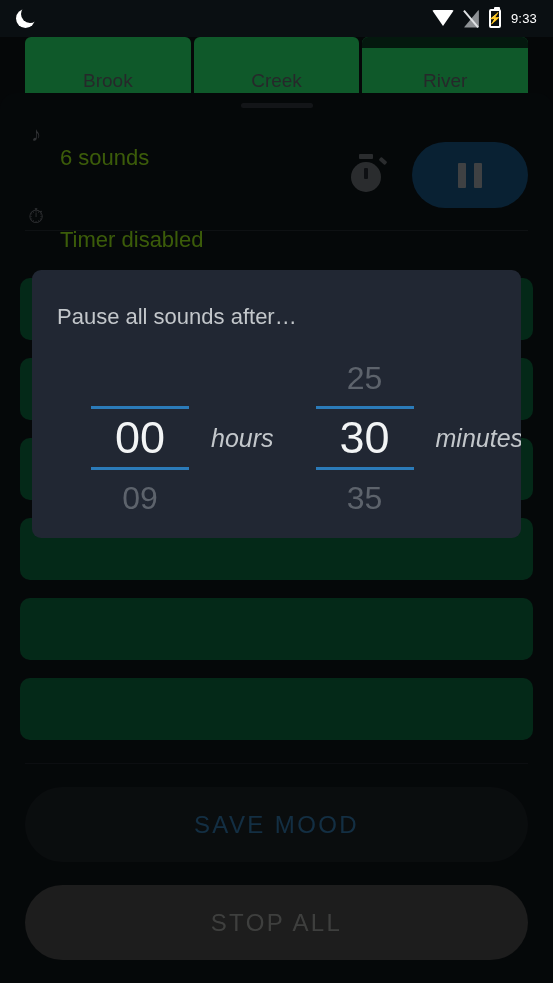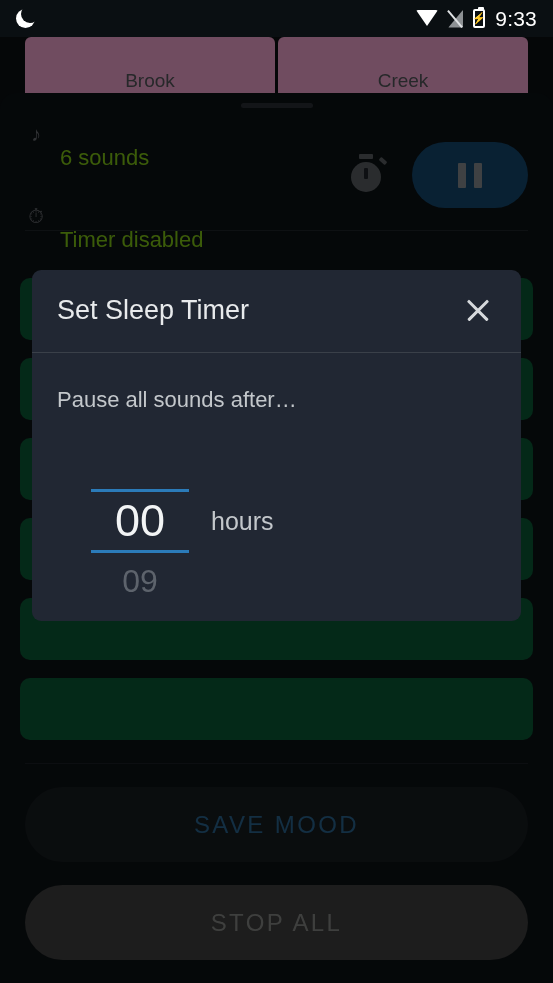--- a/index.html
+++ b/index.html
@@ -70,33 +70,33 @@
     display: flex; align-items: center; justify-content: center;
   }
   .battery::before {
     content: ""; position: absolute; top: -4px; left: 3px;
     width: 6px; height: 3px; background: #ffffff; border-radius: 1px;
   }
   .bolt {
     font-size: 11px; color: #0a0f12; line-height: 1; font-weight: bold;
   }
   .clock {
-    color: #ffffff; font-size: 21px; letter-spacing: 0.2px;
+    color: #ffffff; font-size: 13px; letter-spacing: 0.2px;
   }
 
   
   .tabstrip {
     position: absolute; top: 37px; left: 0;
     width: 553px; height: 63px;
     display: flex; gap: 3px; padding: 0 25px;
     z-index: 1;
   }
   .tabcard {
     flex: 1; position: relative;
-    background: #f9a8d4;
+    background: #22c55e;
     border-radius: 6px 6px 0 0;
     display: flex; align-items: flex-end; justify-content: center;
     padding-bottom: 8px;
     overflow: hidden;
   }
   .tabcard.active::before {
     content: ""; position: absolute; top: 0; left: 0; right: 0;
     height: 11px; background: #0a3521;
   }
   .tablabel {
@@ -239,20 +239,21 @@
     width: 98px; height: 3px; background: #2b7bb9;
     margin: 6px 0;
   }
   .pk-value {
     height: 46px; line-height: 46px;
     color: #f2f4f5; font-size: 45px;
   }
   .pk-unit {
     color: #c3c7cb; font-size: 25px;
     margin-left: 22px;
+    font-style: italic;
   }
 
   
   .ok-wrap { padding: 6px 25px 30px 25px; }
   .ok-btn {
     width: 100%; height: 73px; border-radius: 37px;
     background: #2196f3; border: none;
     color: #ffffff; font-size: 25px; font-weight: bold;
     letter-spacing: 0.6px;
   }
@@ -295,20 +296,23 @@
     </div>
   </div>
 
   <div class="tabstrip">
     <div class="tabcard">
       <span class="tablabel">Brook</span>
     </div>
     <div class="tabcard">
       <span class="tablabel">Creek</span>
     </div>
+    <div class="tabcard active">
+      <span class="tablabel">River</span>
+    </div>
   </div>
 
   <div class="sheet">
     <div class="grabber"></div>
 
     <div class="sheet-header">
       <div class="hdr-info">
         <div class="hdr-row">
           <span class="hdr-icon">♪</span>
           <span class="hdr-text">6 sounds</span>
@@ -340,36 +344,42 @@
   <div class="soundrow" style="top:598px;"></div>
   <div class="soundrow" style="top:678px;"></div>
 
   <div class="scrim"></div>
 
   <div class="bottom-divider"></div>
   <button class="bottom-btn save-mood">SAVE MOOD</button>
   <button class="bottom-btn stop-all">STOP ALL</button>
 
   <div class="dialog">
-    <div class="dlg-title-bar">
-      <span class="dlg-title">Set Sleep Timer</span>
-      <button class="close-btn"></button>
-    </div>
 
     <div class="dlg-subtitle">Pause all sounds after…</div>
 
     <div class="pickers">
       <div class="picker-group hours">
         <div class="picker">
           <div class="pk-ghost"></div>
           <div class="pk-line"></div>
           <div class="pk-value">00</div>
           <div class="pk-line"></div>
           <div class="pk-ghost">09</div>
         </div>
         <span class="pk-unit">hours</span>
       </div>
 
+      <div class="picker-group minutes">
+        <div class="picker">
+          <div class="pk-ghost">25</div>
+          <div class="pk-line"></div>
+          <div class="pk-value">30</div>
+          <div class="pk-line"></div>
+          <div class="pk-ghost">35</div>
+        </div>
+        <span class="pk-unit">minutes</span>
+      </div>
     </div>
 
   </div>
 
 </div>
 
 </body></html>

